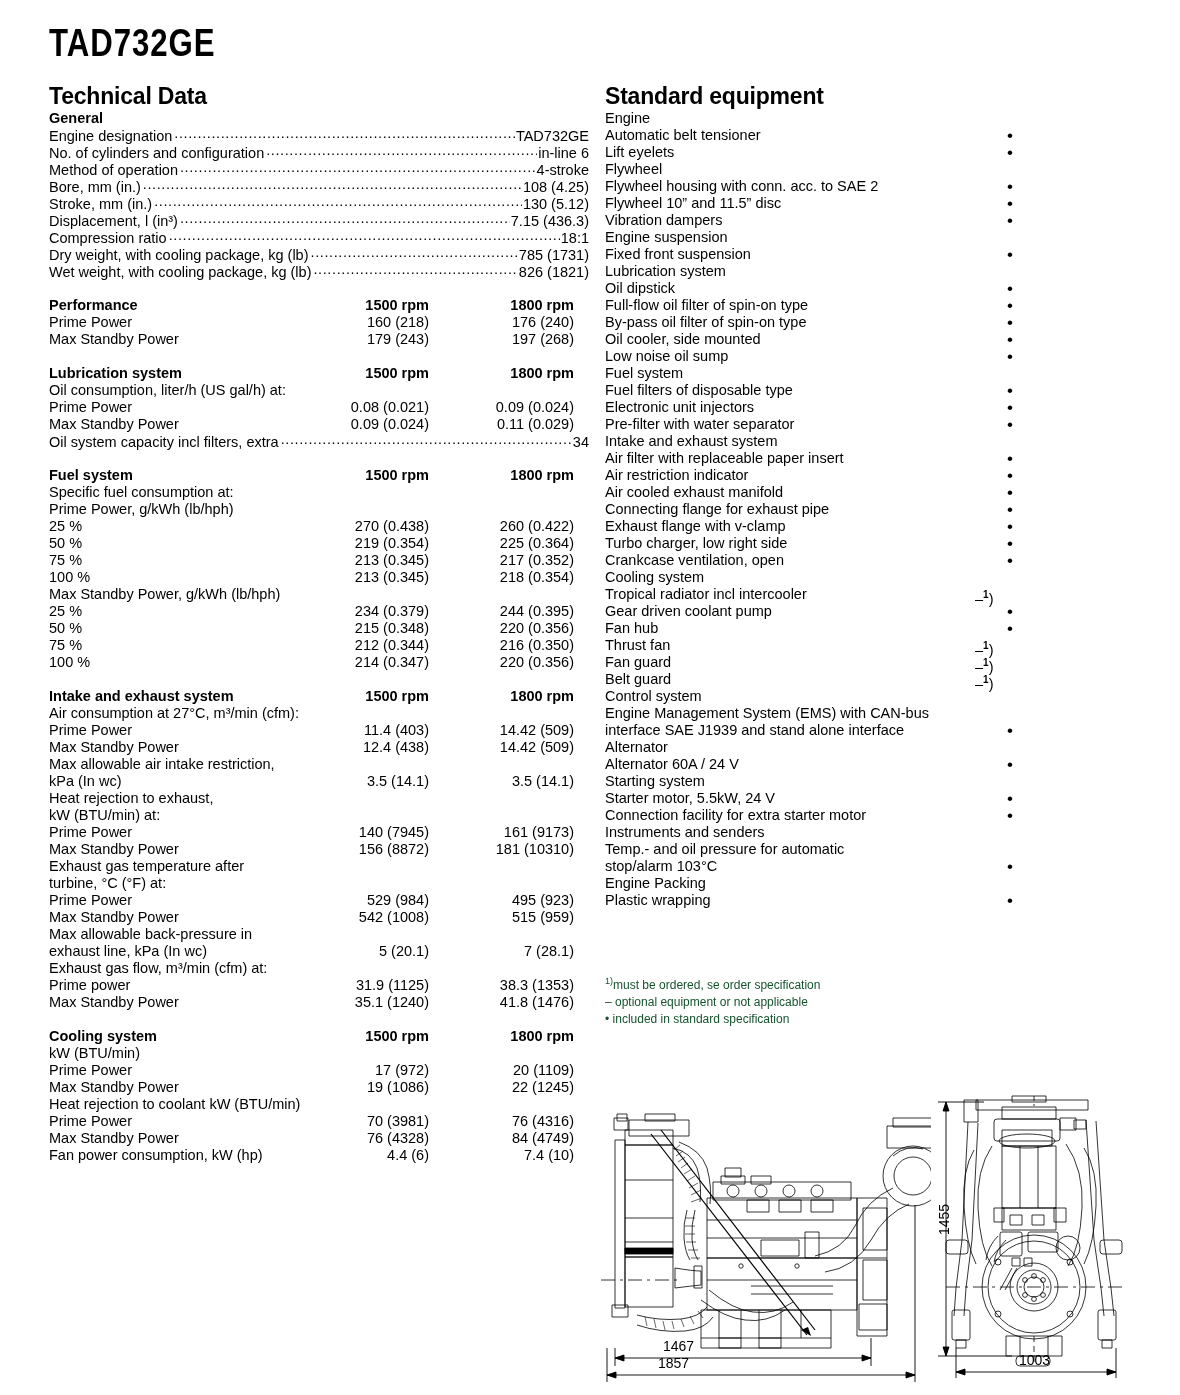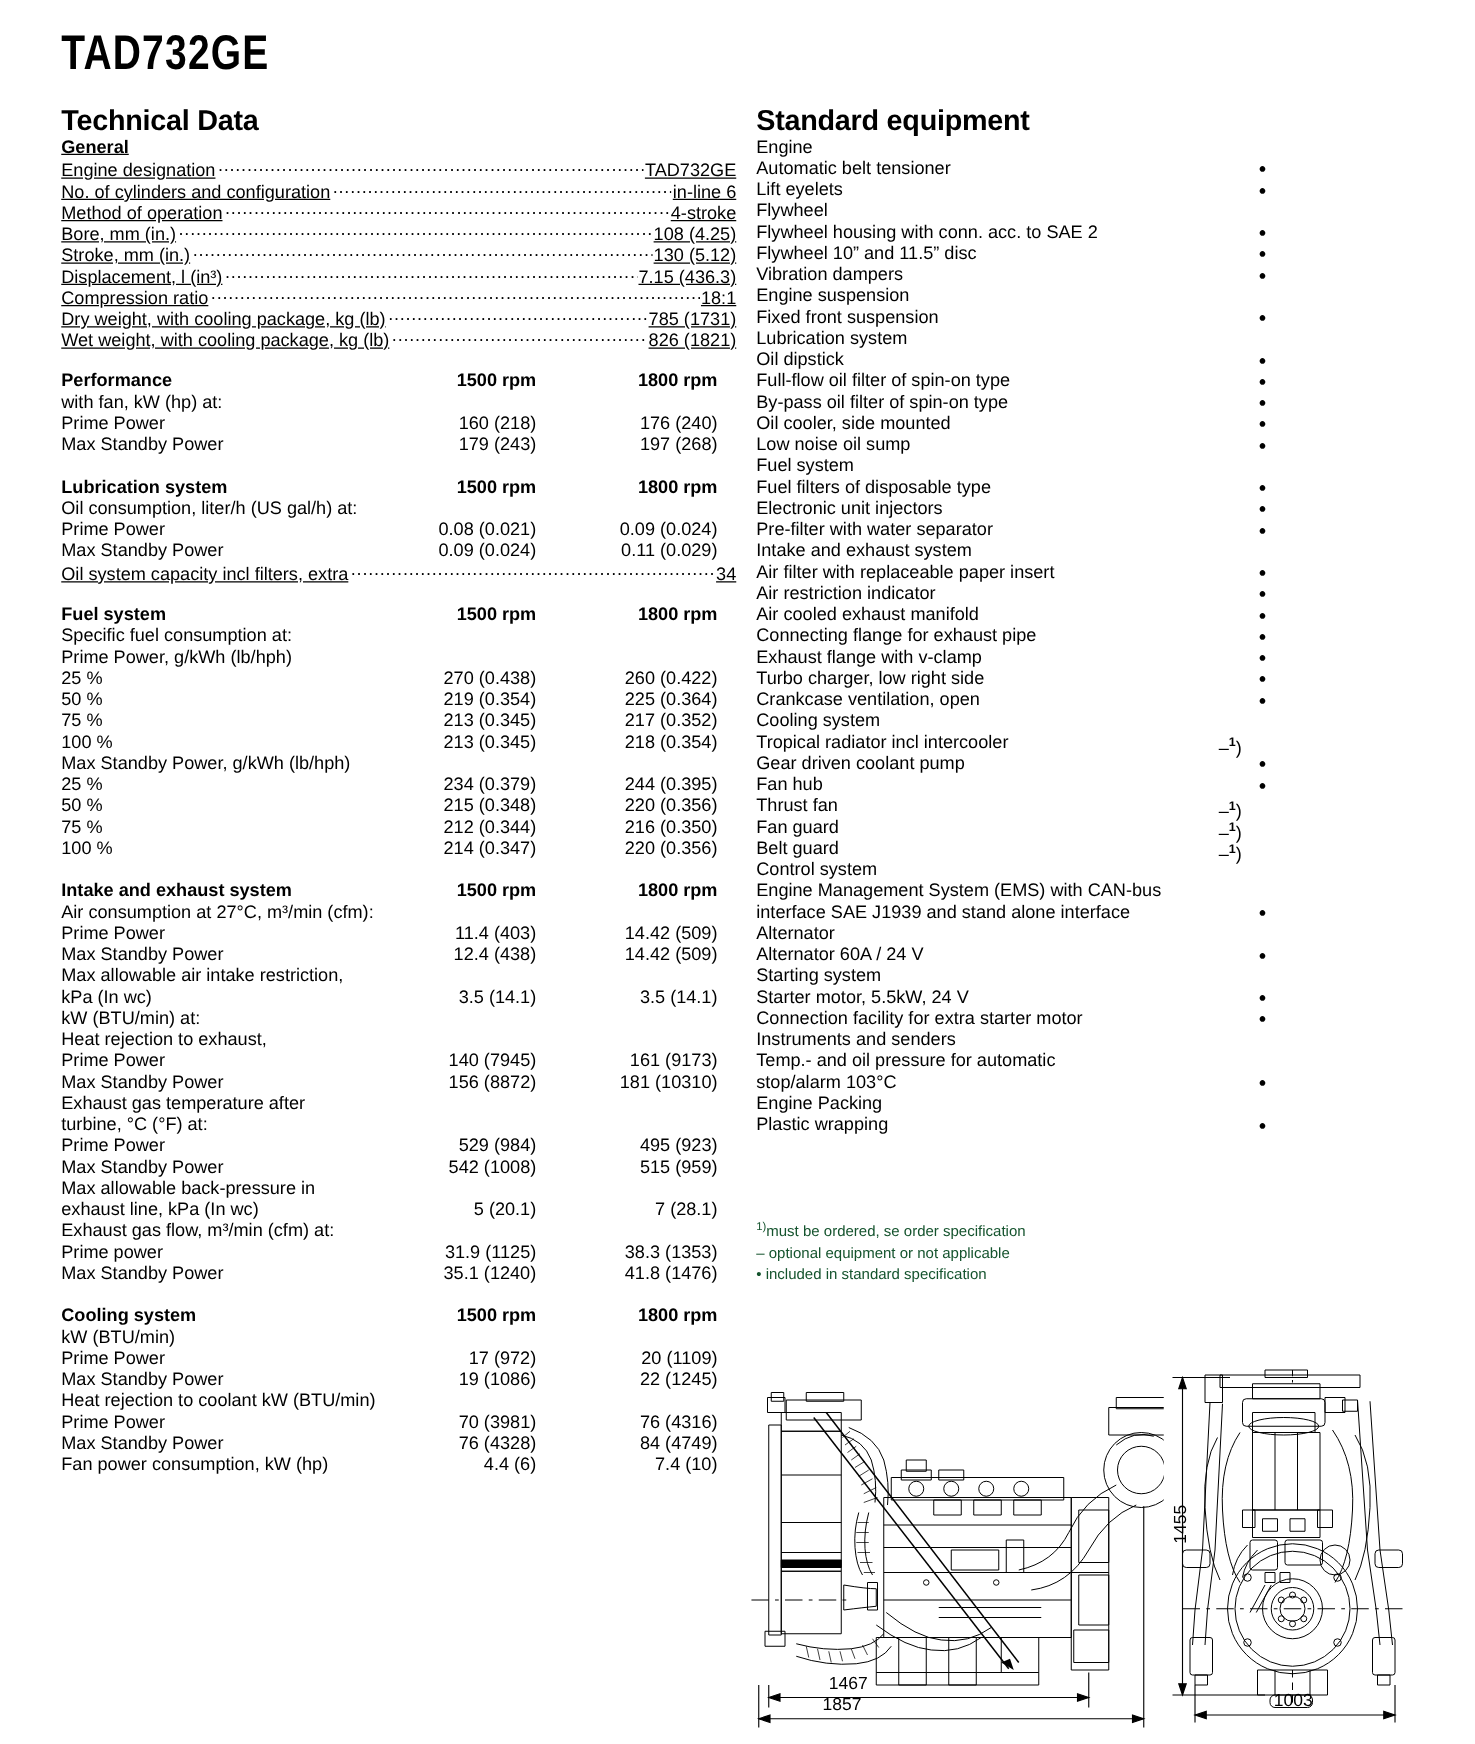--- a/index.html
+++ b/index.html
@@ -48,21 +48,21 @@
 
   h1.col-head {
     margin: 0 0 1px 0;
     font-size: 23px;
     font-weight: bold;
     line-height: 25px;
     letter-spacing: -0.2px;
   }
 
   
-  .sec { margin: 0; text-decoration: underline; }
+  .sec { margin: 0; }
   .spacer { height: 17px; }
 
   .row {
     position: relative;
     height: 17px;
     line-height: 17px;
     font-size: 14.5px;
     white-space: nowrap;
   }
   .row .lbl {
@@ -242,25 +242,20 @@
 
     <div class="spacer"></div>
 
     <div class="sec">
       <div class="row head">
         <span class="lbl">Performance</span>
         <span class="v1">1500 rpm</span>
         <span class="v2">1800 rpm</span>
       </div>
       <div class="row">
-        <span class="lbl">with fan, kW (hp) at:</span>
-        <span class="v1"></span>
-        <span class="v2"></span>
-      </div>
-      <div class="row">
         <span class="lbl">Prime Power</span>
         <span class="v1">160 (218)</span>
         <span class="v2">176 (240)</span>
       </div>
       <div class="row">
         <span class="lbl">Max Standby Power</span>
         <span class="v1">179 (243)</span>
         <span class="v2">197 (268)</span>
       </div>
     </div>
@@ -387,26 +382,26 @@
           <span class="lbl">Max allowable air intake restriction,</span>
           <span class="v1"></span>
           <span class="v2"></span>
         </div>
       <div class="row">
           <span class="lbl">kPa (In wc)</span>
           <span class="v1">3.5 (14.1)</span>
           <span class="v2">3.5 (14.1)</span>
         </div>
       <div class="row">
+          <span class="lbl">Heat rejection to exhaust,</span>
+          <span class="v1"></span>
+          <span class="v2"></span>
+        </div>
+      <div class="row">
           <span class="lbl">kW (BTU/min) at:</span>
-          <span class="v1"></span>
-          <span class="v2"></span>
-        </div>
-      <div class="row">
-          <span class="lbl">Heat rejection to exhaust,</span>
           <span class="v1"></span>
           <span class="v2"></span>
         </div>
       <div class="row">
           <span class="lbl">Prime Power</span>
           <span class="v1">140 (7945)</span>
           <span class="v2">161 (9173)</span>
         </div>
       <div class="row">
           <span class="lbl">Max Standby Power</span>

